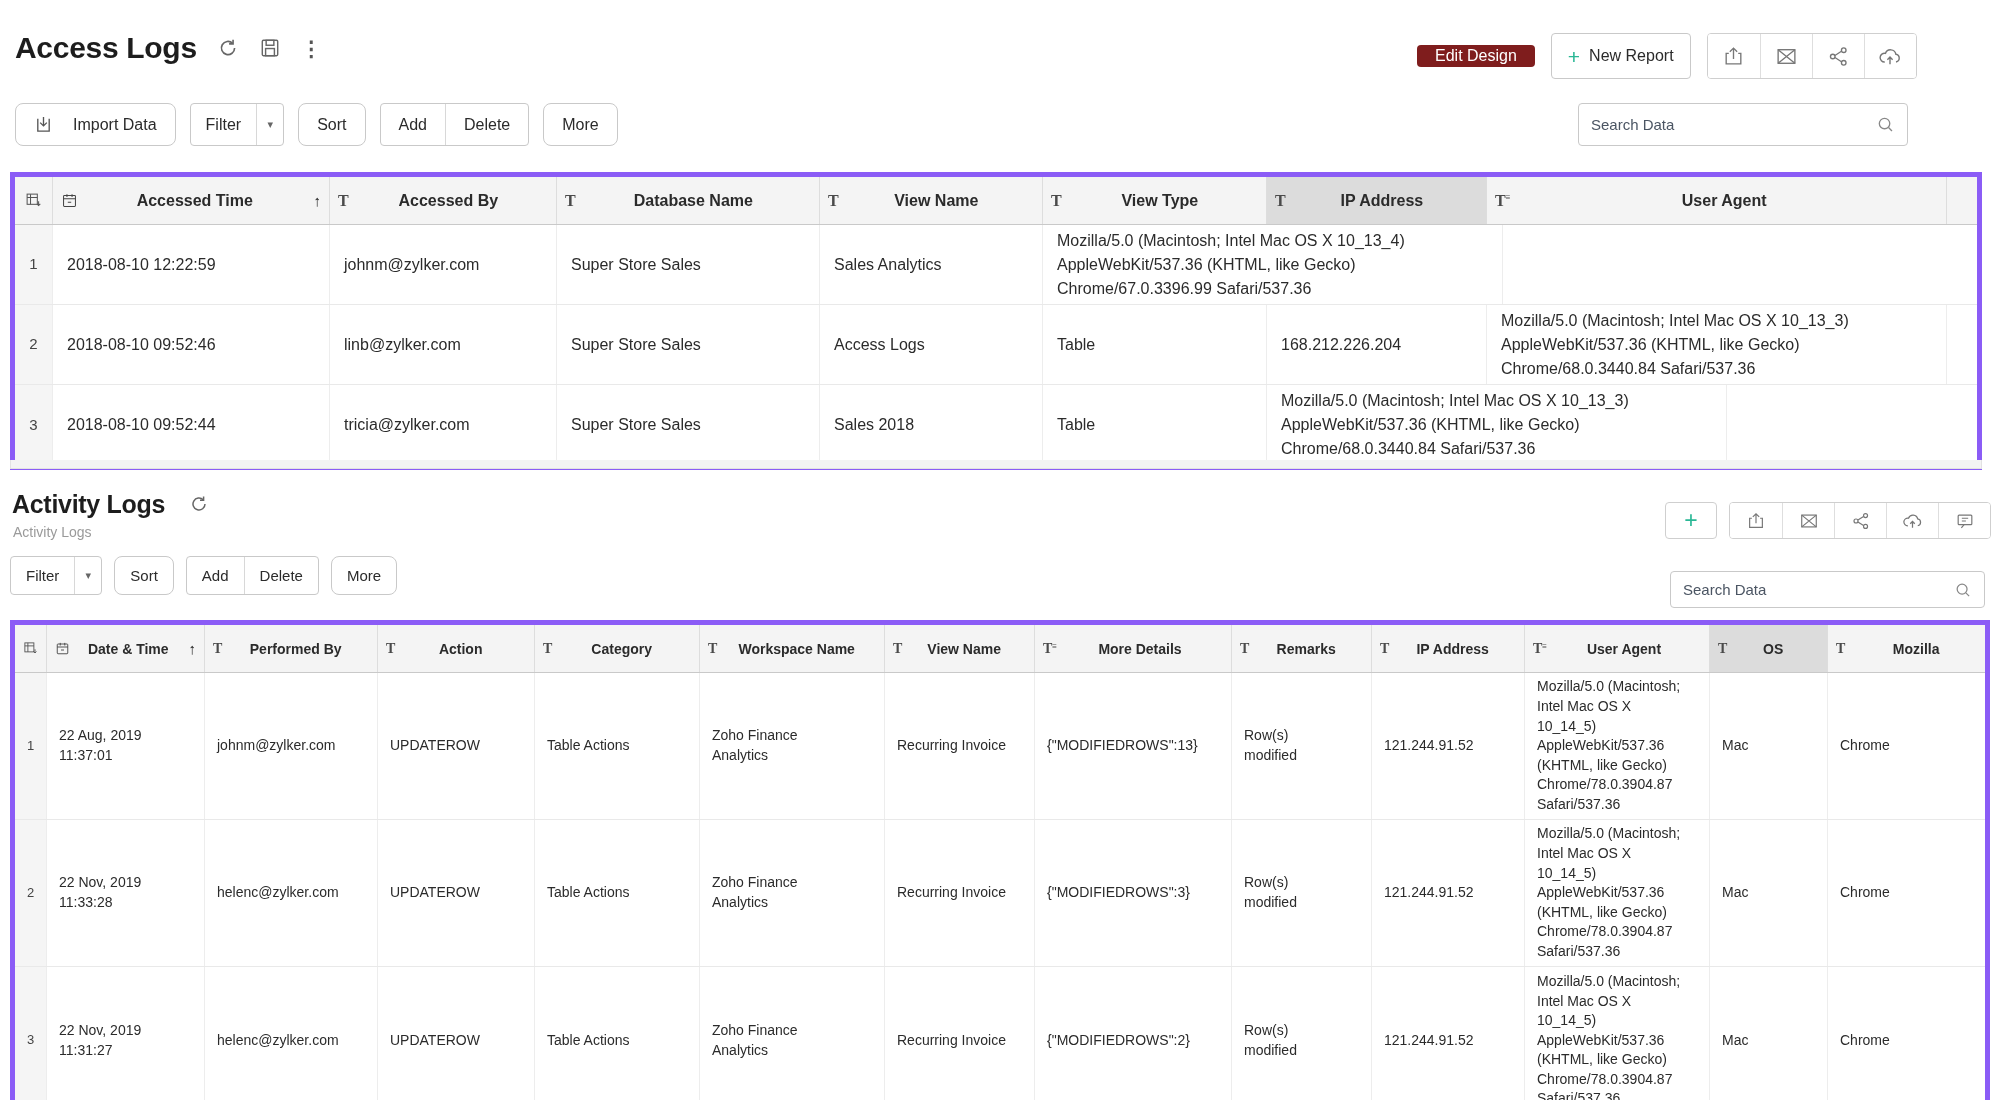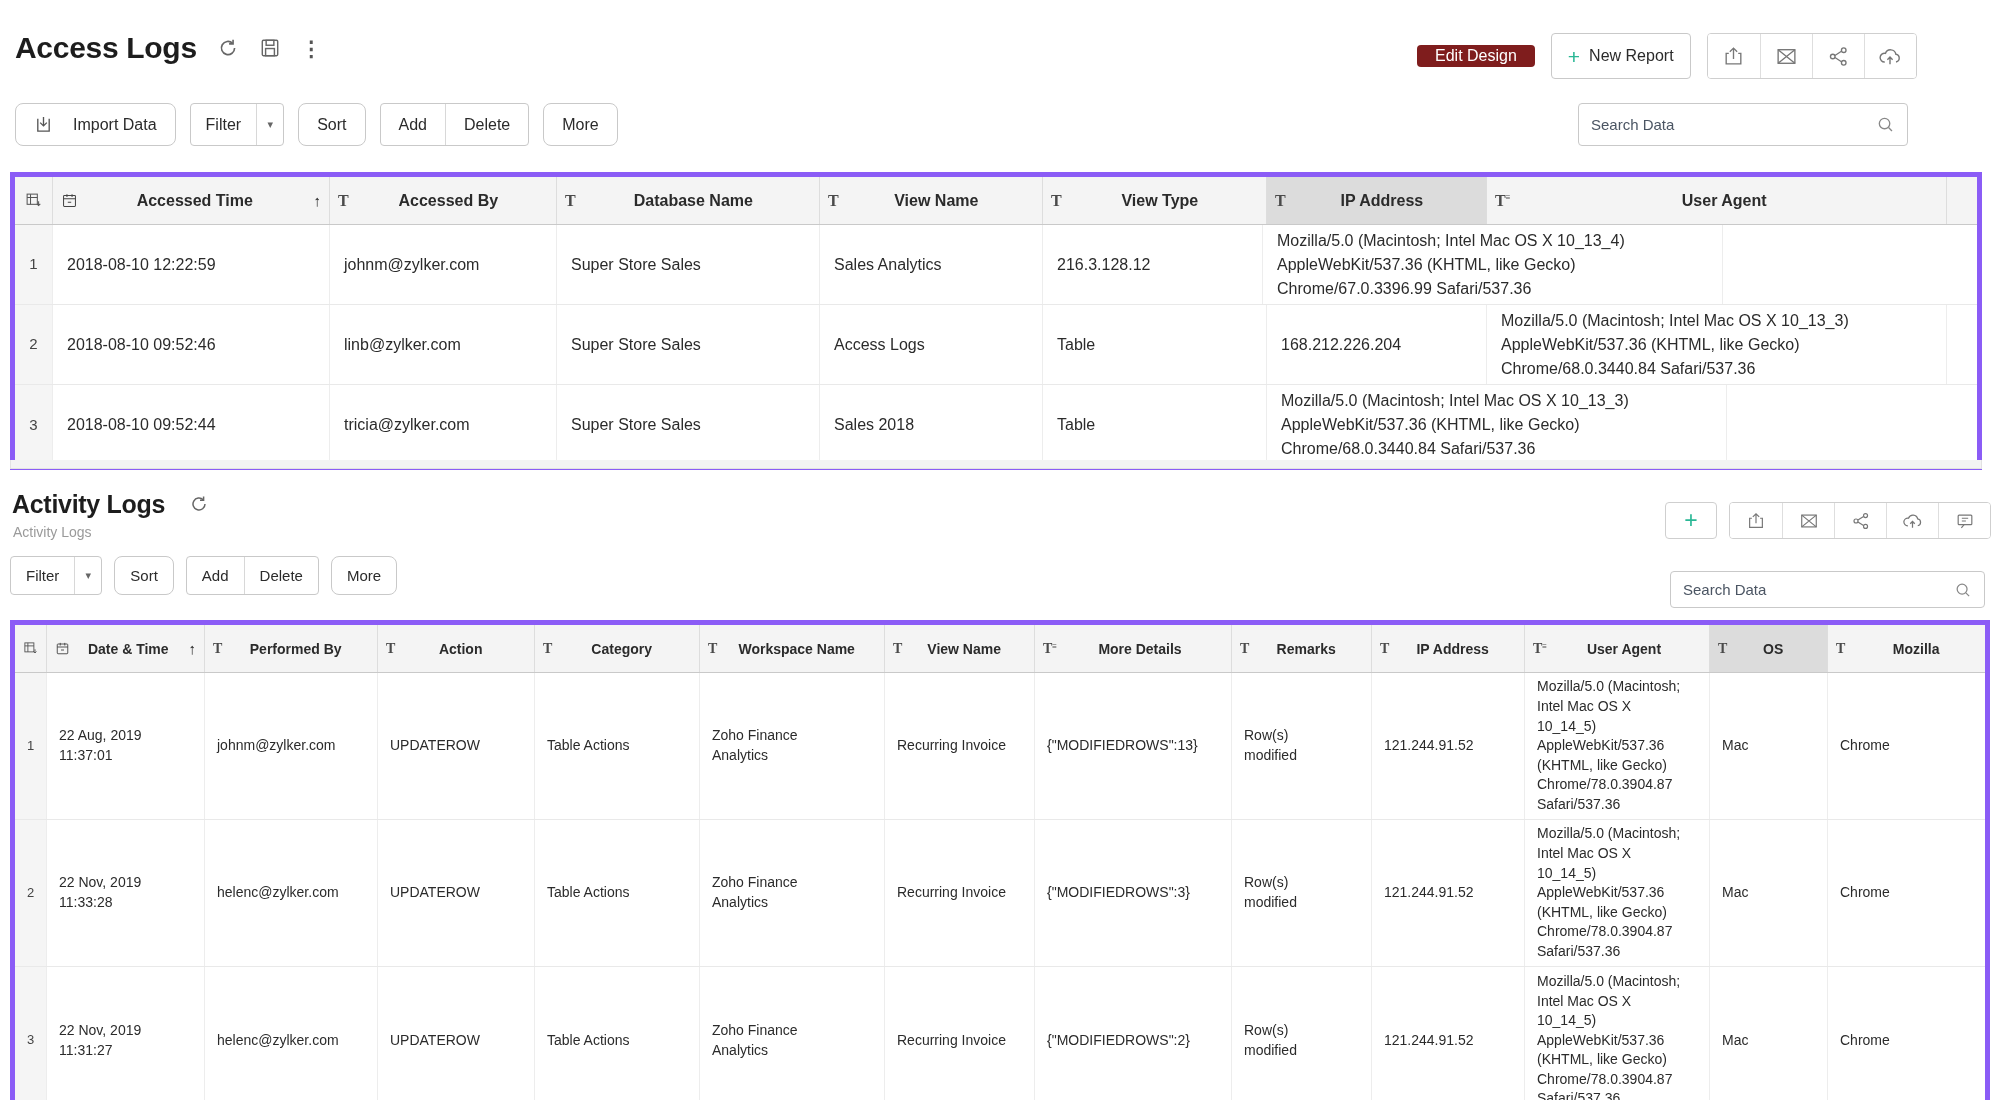--- a/index.html
+++ b/index.html
@@ -275,21 +275,20 @@
     </div>
     <div class="th co8"></div>
   </div>
 
   <div class="tr">
     <div class="td numc co0">1</div>
     <div class="td co1">2018-08-10 12:22:59</div>
     <div class="td co2">johnm@zylker.com</div>
     <div class="td co3">Super Store Sales</div>
     <div class="td co4">Sales Analytics</div>
-    <div class="td co6">216.3.128.12</div>
     <div class="td co7">Mozilla/5.0 (Macintosh; Intel Mac OS X 10_13_4) AppleWebKit/537.36 (KHTML, like Gecko) Chrome/67.0.3396.99 Safari/537.36</div>
     <div class="td co8"></div>
   </div>
   <div class="tr">
     <div class="td numc co0">2</div>
     <div class="td co1">2018-08-10 09:52:46</div>
     <div class="td co2">linb@zylker.com</div>
     <div class="td co3">Super Store Sales</div>
     <div class="td co4">Access Logs</div>
     <div class="td co5">Table</div>

